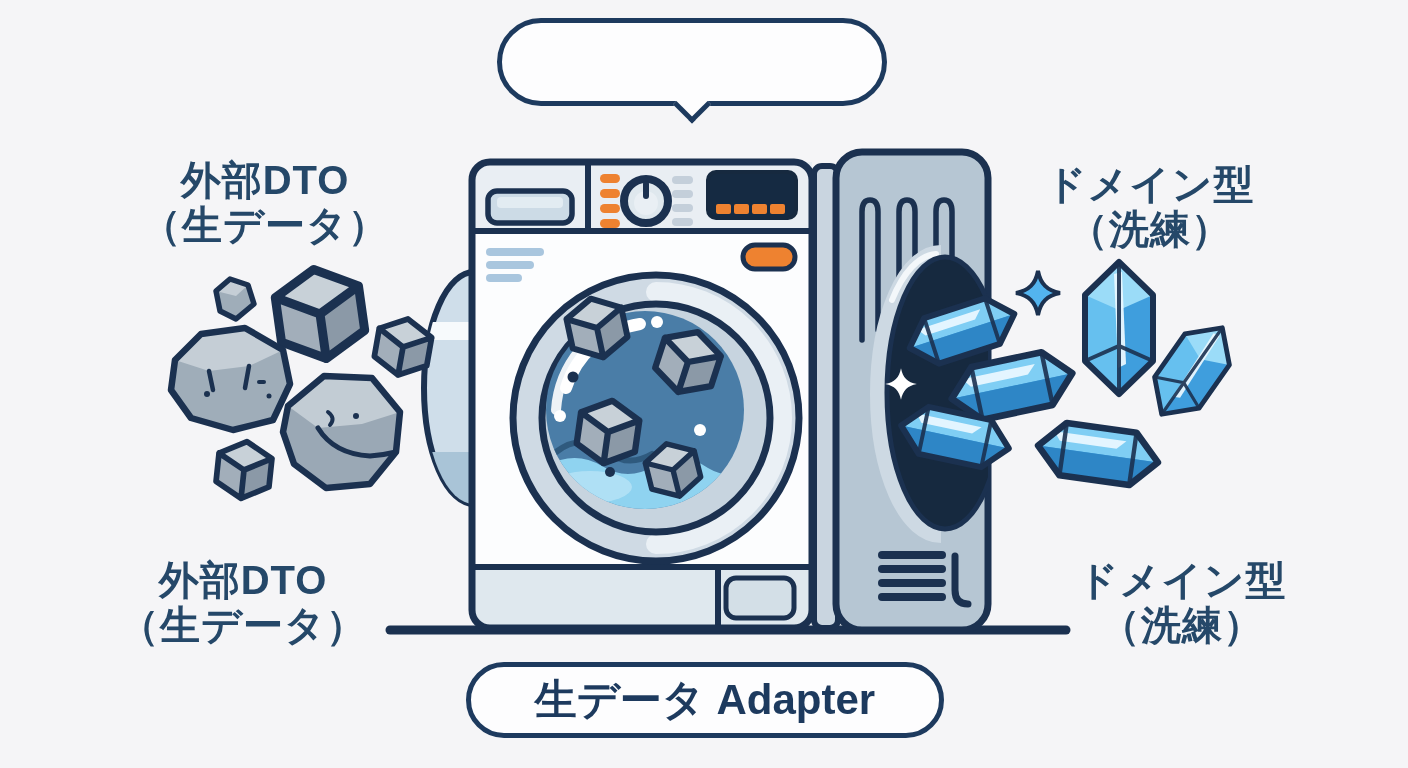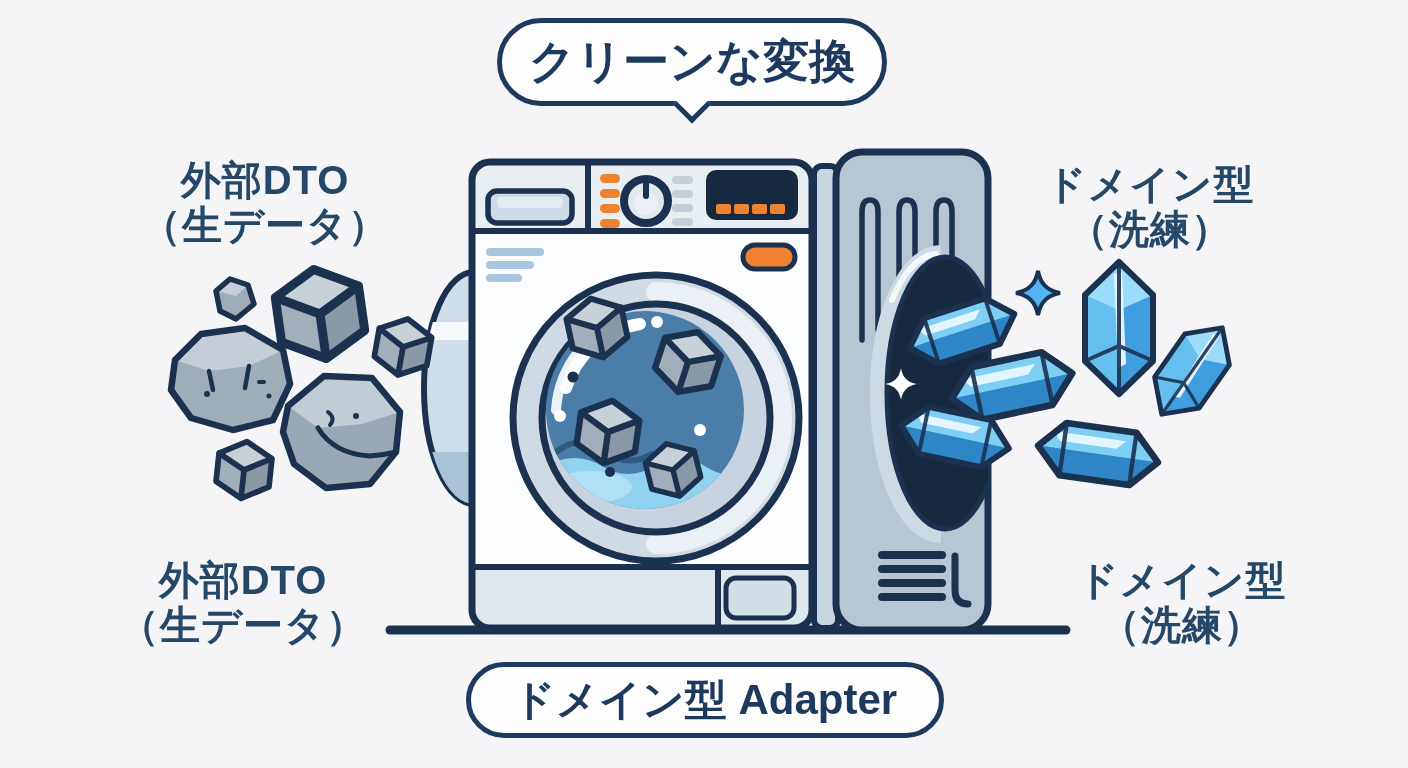--- a/index.html
+++ b/index.html
@@ -215,21 +215,20 @@
       <use href="#gemH" transform="translate(1012,386) rotate(-12) scale(1.12)"></use>
       <use href="#gemH" transform="translate(955,437) rotate(12)"></use>
       <use href="#gemV" transform="translate(1119,328)"></use>
       <use href="#gemV" transform="translate(1192,371) rotate(35) scale(0.8)"></use>
       <use href="#gemH" transform="translate(1098,454) rotate(8) scale(1.1)"></use>
       <use href="#spark" transform="translate(1038,293)" fill="#53b4ef" stroke="#1b3150" stroke-width="4"></use>
     </g>
   </svg>
 
   <div class="bubble bubble-top">
-    <span>クリーンな変換</span>
     <div class="bubble-tail"></div>
   </div>
 
   <div class="side-label lbl-in-top">
     <div>外部DTO</div>
     <div>（生データ）</div>
   </div>
   <div class="side-label lbl-in-bot">
     <div>外部DTO</div>
     <div>（生データ）</div>
@@ -237,16 +236,16 @@
   <div class="side-label lbl-out-top">
     <div>ドメイン型</div>
     <div>（洗練）</div>
   </div>
   <div class="side-label lbl-out-bot">
     <div>ドメイン型</div>
     <div>（洗練）</div>
   </div>
 
   <div class="bubble bubble-bottom">
-    <span>ドメイン型 Adapter</span>
+    <span>生データ Adapter</span>
   </div>
 
 </div>
 
 </body></html>

